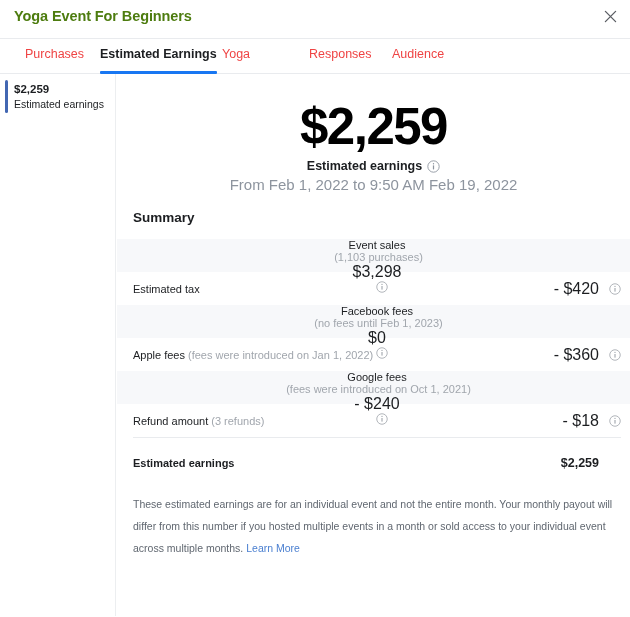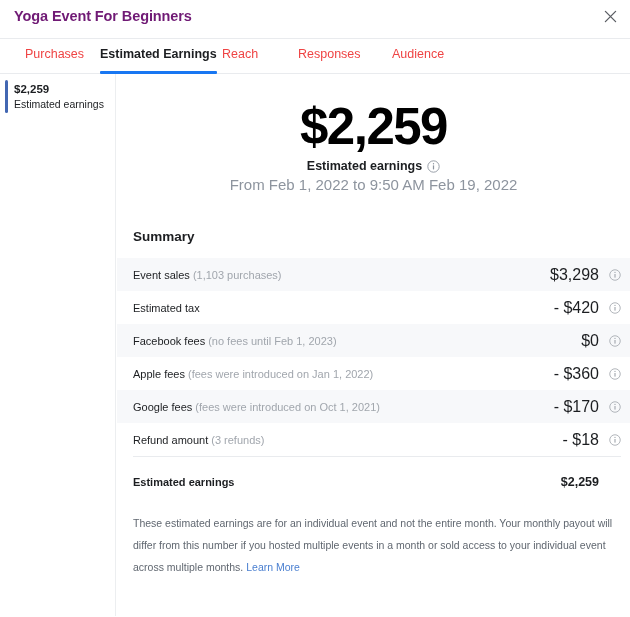--- a/index.html
+++ b/index.html
@@ -22,21 +22,21 @@
     border-bottom: 1px solid #e9ebee;
     box-sizing: border-box;
   }
   .header-title {
     position: absolute;
     left: 14px;
     top: 8px;
     font-size: 14.5px;
     font-weight: bold;
     letter-spacing: -0.1px;
-    color: #701a75;
+    color: #4d7c0f;
   }
   .close-btn {
     position: absolute;
     right: 9px;
     top: 5px;
     width: 22px;
     height: 22px;
     display: flex;
     align-items: center;
     justify-content: center;
@@ -148,37 +148,37 @@
     gap: 5px;
   }
   .hero-range {
     margin-top: 3px;
     font-size: 15px;
     color: #8d949e;
   }
 
   
   .summary-title {
-    margin: 36px 0 0 16px;
+    margin: 17px 0 0 16px;
     font-size: 13.5px;
     font-weight: bold;
     color: #1c1e21;
   }
   .rows {
     margin-top: 14px;
   }
   .row {
     position: relative;
     height: 33px;
     display: flex;
     align-items: center;
     padding: 0 9px 0 16px;
     box-sizing: border-box;
   }
-  .row.striped { background: #f7f8fa; }
+  .row.striped { background: #f7f8fa; flex-direction: column; }
   .row-label {
     font-size: 11px;
     color: #1c1e21;
     white-space: nowrap;
   }
   .row-note {
     font-size: 11px;
     color: #a1a6ad;
     margin-left: 3px;
     white-space: nowrap;
@@ -248,22 +248,22 @@
   <div class="close-btn">
     <svg width="13" height="13" viewBox="0 0 13 13">
       <path d="M1.4 1.4 L11.6 11.6 M11.6 1.4 L1.4 11.6" stroke="#5a5d63" stroke-width="1.3" fill="none" stroke-linecap="round"></path>
     </svg>
   </div>
 </div>
 
 <div class="tabs">
   <div class="tab" style="left:25px;">Purchases</div>
   <div class="tab active" style="left:100px;">Estimated Earnings</div>
-  <div class="tab" style="left:222px;">Reach</div>
-  <div class="tab" style="left:298px;text-align:center;">Responses</div>
+  <div class="tab" style="left:222px;">Yoga</div>
+  <div class="tab" style="left:309px;text-align:center;">Responses</div>
   <div class="tab" style="left:392px;">Audience</div>
 </div>
 
 <div class="body-wrap">
 
   <div class="sidebar">
     <div class="side-item">
       <div class="side-value">$2,259</div>
       <div class="side-label">Estimated earnings</div>
     </div>
@@ -341,21 +341,21 @@
             <circle cx="8" cy="4.6" r="0.85" fill="#a1a6ad"></circle>
             <rect x="7.25" y="6.6" width="1.5" height="5" rx="0.6" fill="#a1a6ad"></rect>
           </svg>
         </span>
       </div>
 
       <div class="row striped">
         <span class="row-label">Google fees</span>
         <span class="row-note">(fees were introduced on Oct 1, 2021)</span>
         <span class="row-spacer"></span>
-        <span class="row-amount">- $170</span>
+        <span class="row-amount">- $240</span>
         <span class="row-icon-slot">
           <svg width="12" height="12" viewBox="0 0 16 16" class="info-icon">
             <circle cx="8" cy="8" r="7" fill="none" stroke="#a1a6ad" stroke-width="1.1"></circle>
             <circle cx="8" cy="4.6" r="0.85" fill="#a1a6ad"></circle>
             <rect x="7.25" y="6.6" width="1.5" height="5" rx="0.6" fill="#a1a6ad"></rect>
           </svg>
         </span>
       </div>
 
       <div class="row">

